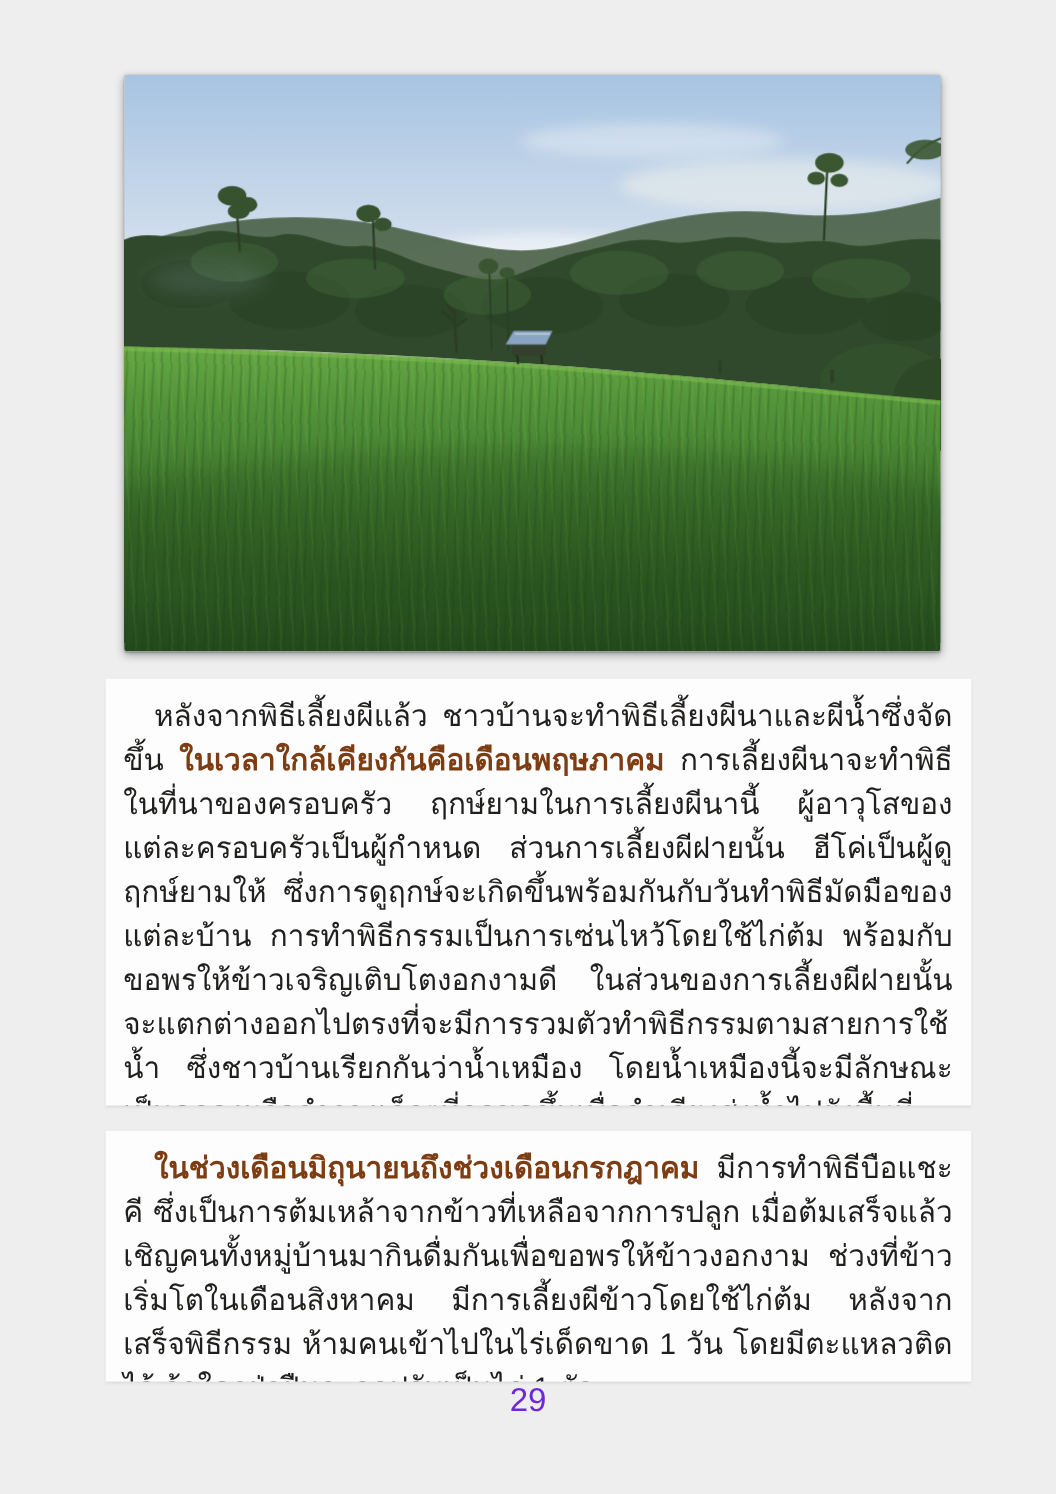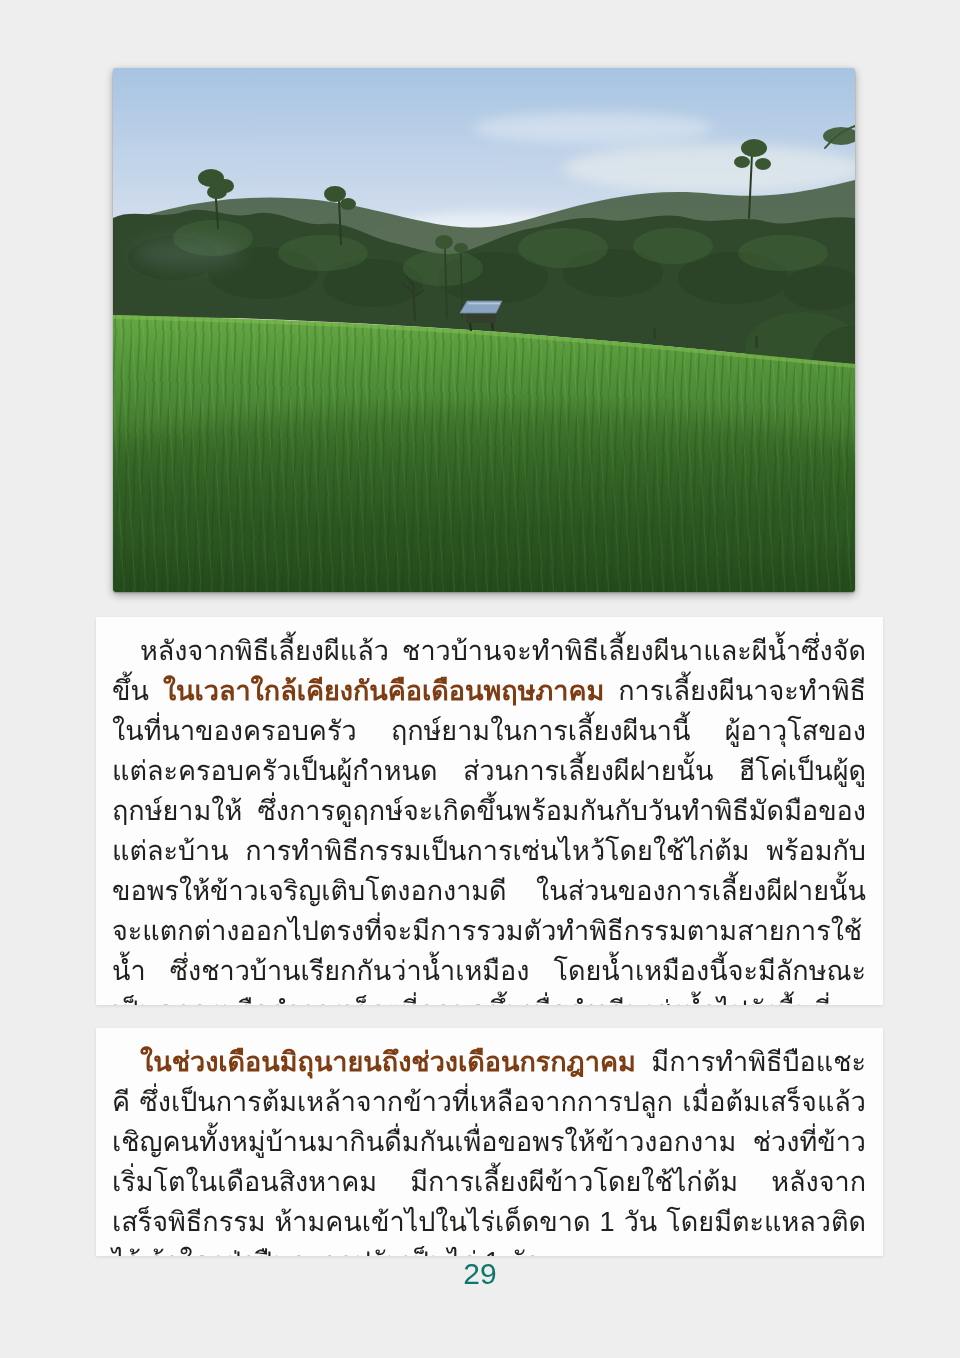--- a/index.html
+++ b/index.html
@@ -31,21 +31,21 @@
   p.thai{
     margin:0;font-size:27px;line-height:40px;color:#201f1d;
     text-align:justify;text-indent:28px;
     font-family:"Liberation Sans", sans-serif;
   }
   .hl{font-weight:bold;color:#7d3c12;font-family:Liberation Serif, serif;}
 
   
   .pageno{
     position:absolute;top:1258px;left:0;width:100%;
-    text-align:center;font-size:30px;line-height:32px;color:#0f766e;
+    text-align:center;font-size:30px;line-height:32px;color:#6d28d9;
   }
 </style>
 </head>
 <body>
 
 <div class="page">
 
   <figure class="photo-frame">
     <svg viewBox="0 0 742 524" preserveAspectRatio="none">
       <defs>

